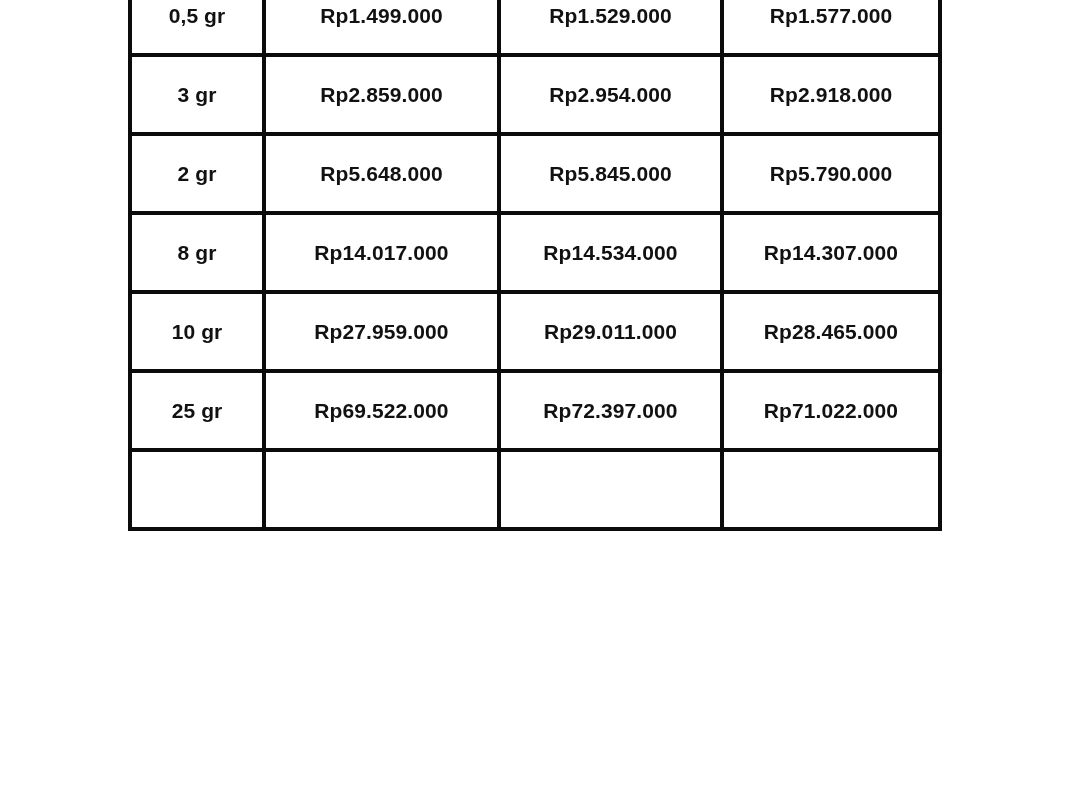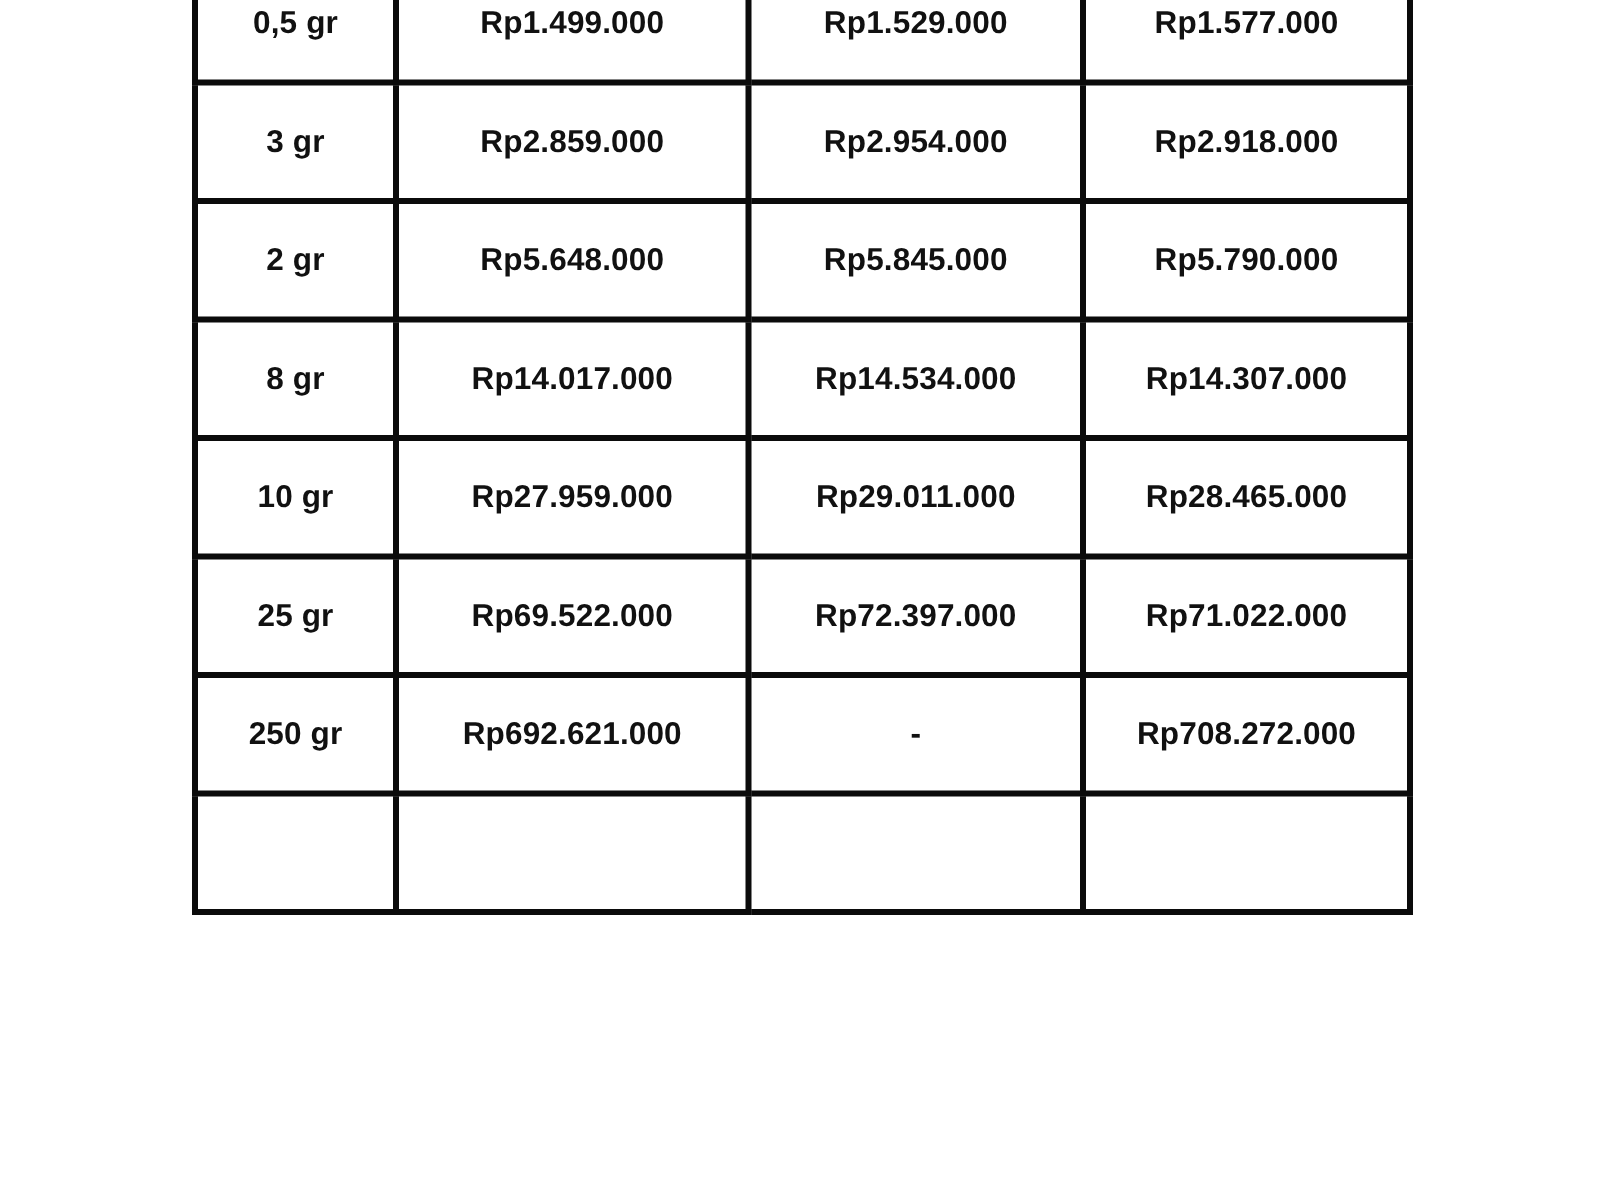--- a/index.html
+++ b/index.html
@@ -125,26 +125,20 @@
 
         <tr>
           <td class="weight-cell">25 gr</td>
           <td class="price-cell">Rp69.522.000</td>
           <td class="price-cell">Rp72.397.000</td>
           <td class="price-cell">Rp71.022.000</td>
         </tr>
 
 
 
-        <tr>
-          <td class="weight-cell">250 gr</td>
-          <td class="price-cell">Rp692.621.000</td>
-          <td class="price-cell">-</td>
-          <td class="price-cell">Rp708.272.000</td>
-        </tr>
 
         <tr>
           <td class="empty-cell"></td>
           <td class="empty-cell"></td>
           <td class="empty-cell"></td>
           <td class="empty-cell"></td>
         </tr>
 
       </tbody>
     </table>

